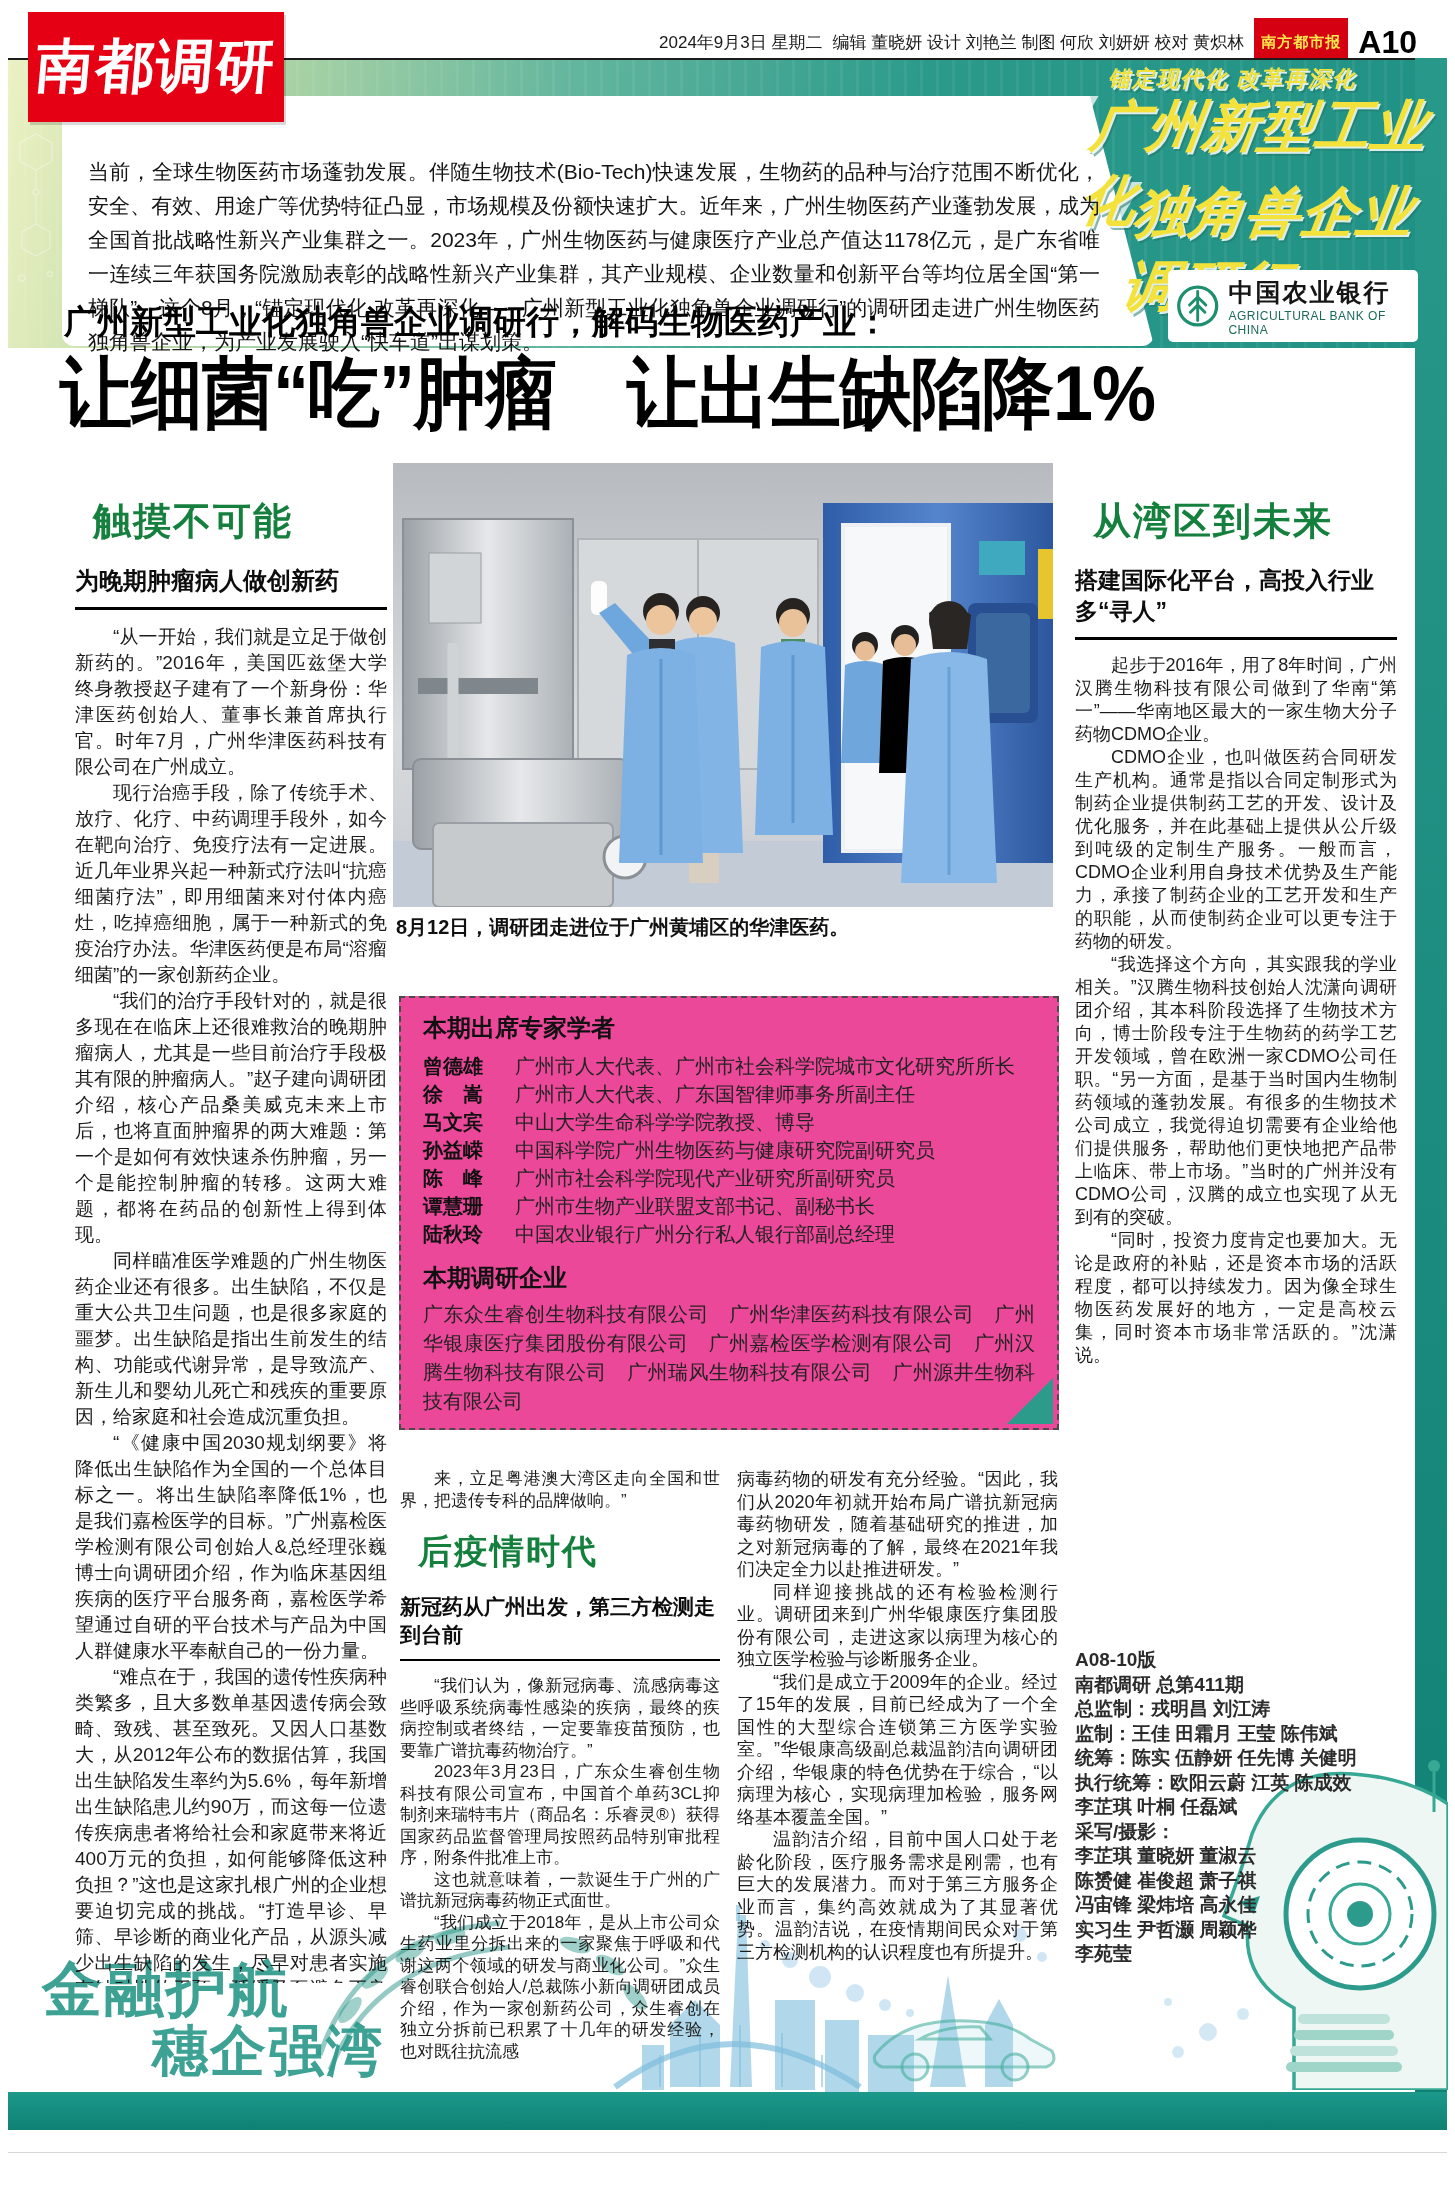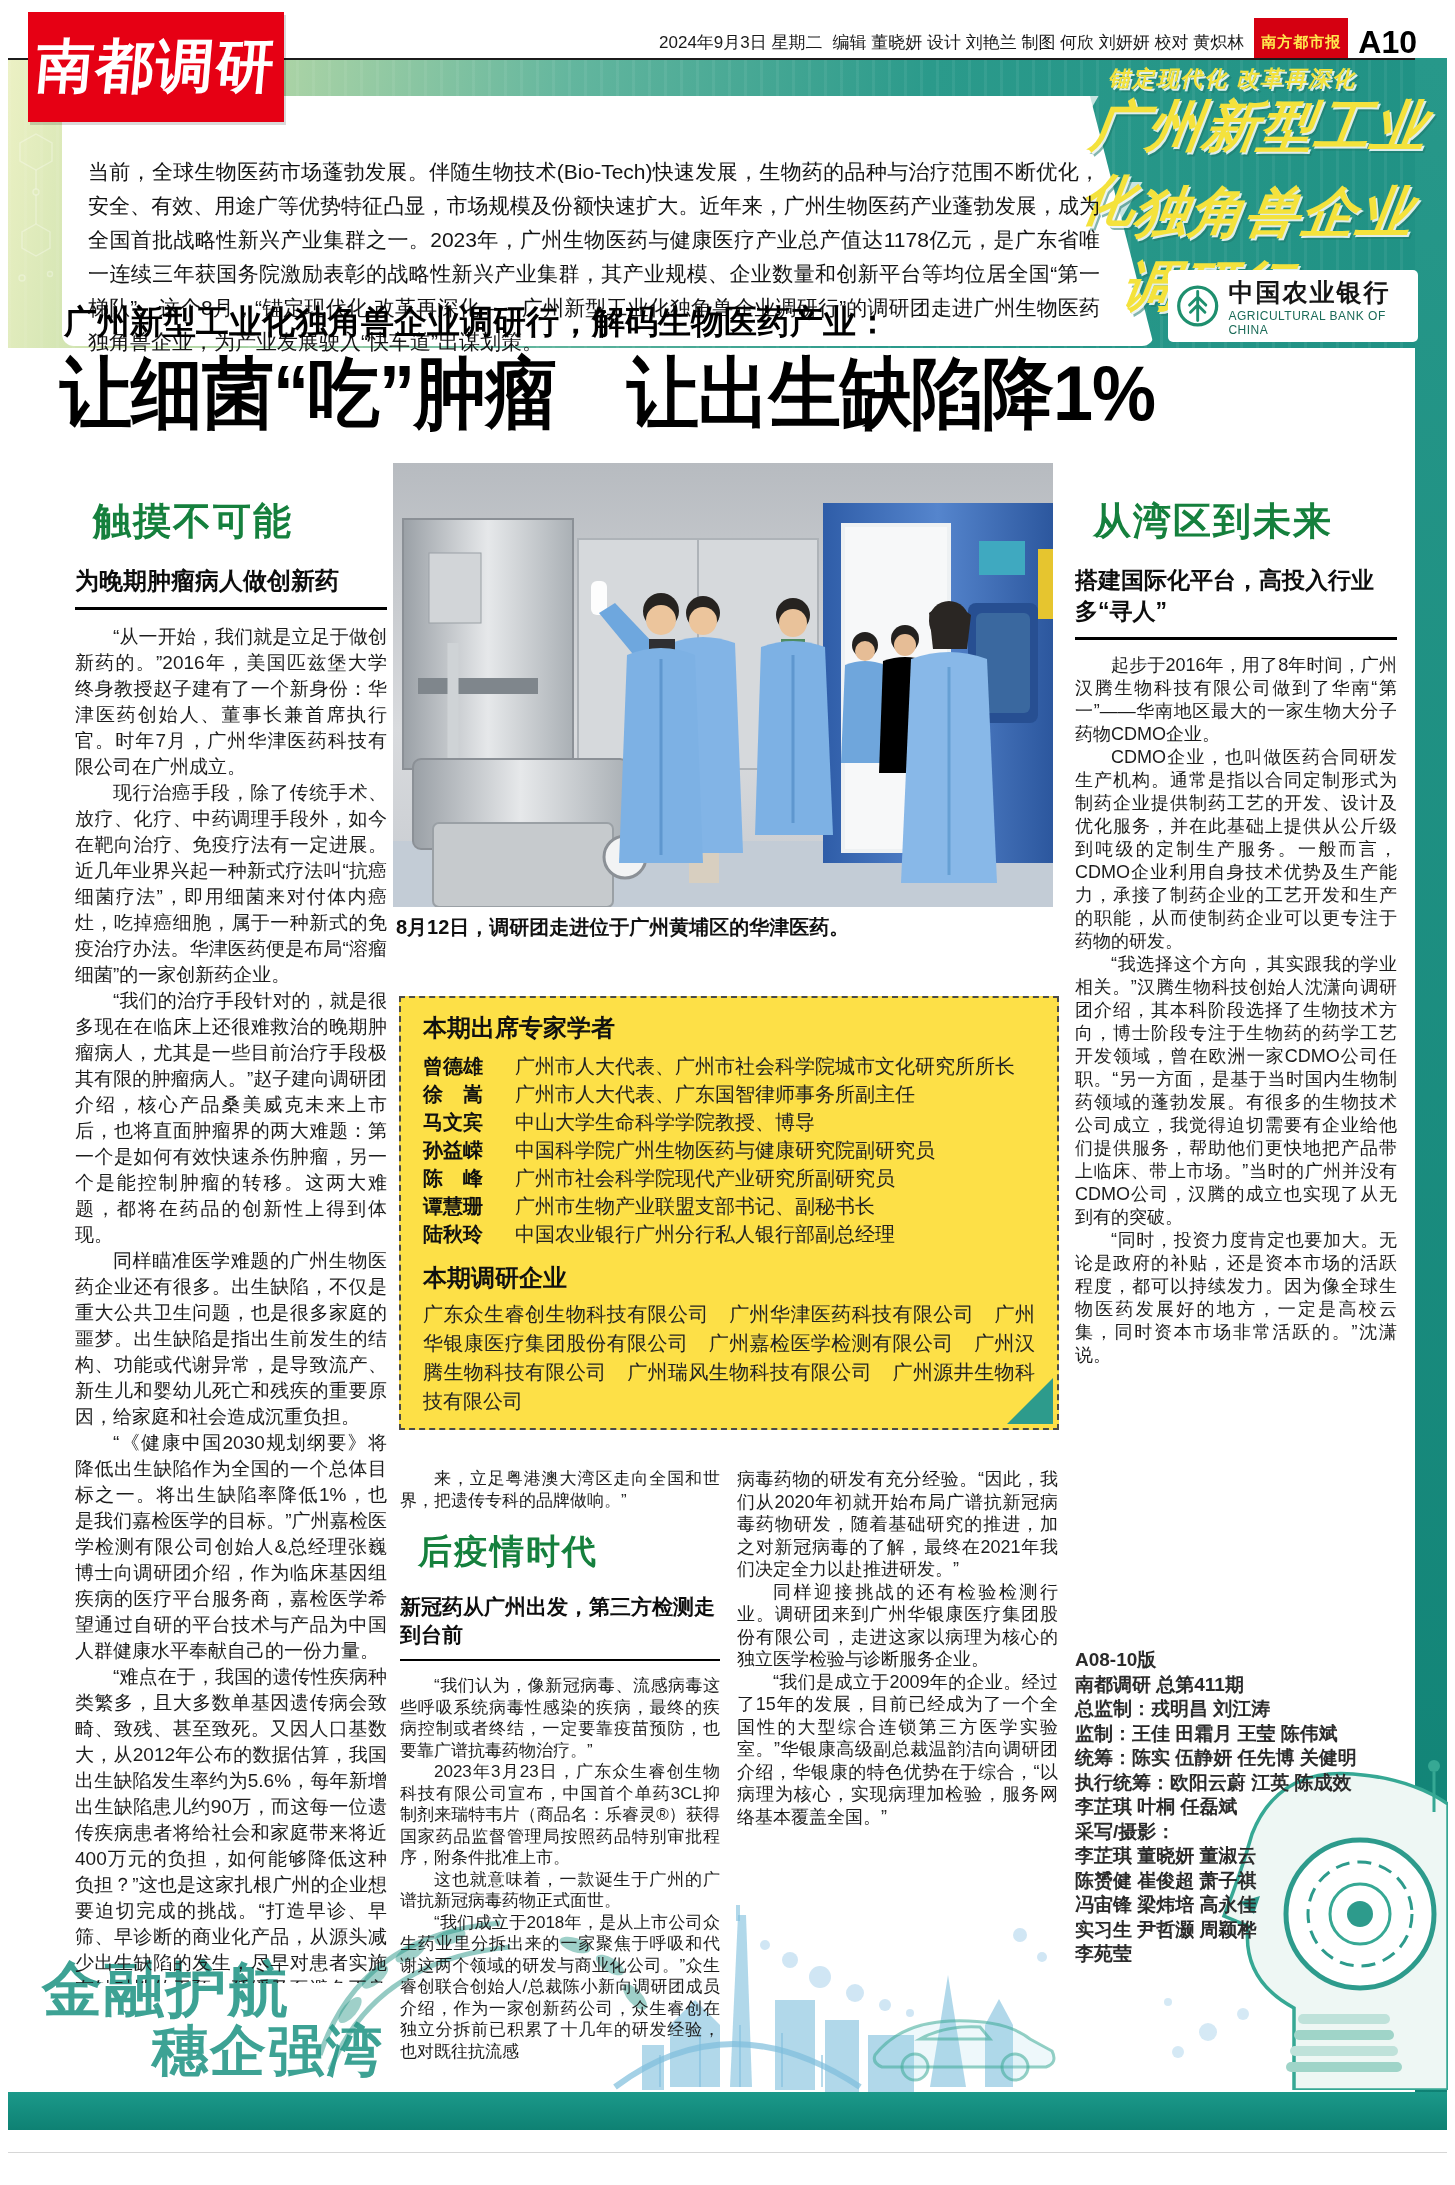--- a/index.html
+++ b/index.html
@@ -69,21 +69,21 @@
   #col4{left:1075px;top:478px;width:322px;height:1155px;}
   #col4 .sec-title{font-size:38px;}#col4 .sec-sub{font-size:23px;}
   #col4 .body p{font-size:18px;line-height:23px;}
 
   
   .photo{position:absolute;left:393px;top:463px;width:660px;height:444px;z-index:2;}
   .caption{position:absolute;left:396px;top:914px;width:660px;font-size:20px;font-weight:bold;color:#111;z-index:2;}
 
   
   .expert-box{position:absolute;left:399px;top:996px;width:660px;height:434px;box-sizing:border-box;
-        border:2px dashed #4a4a4a;background:#fde047;padding:14px 22px;z-index:2;}
+        border:2px dashed #4a4a4a;background:#ec4899;padding:14px 22px;z-index:2;}
   .expert-box h4{margin:0 0 8px 0;font-size:24px;font-weight:900;color:#101010;}
   .erow{display:flex;font-size:20px;line-height:28px;}
   .ename{width:92px;flex:none;font-weight:bold;color:#101010;}
   .erole{font-family:"Liberation Serif",serif;color:#222;}
   .companies-title{margin:14px 0 6px 0 !important;}
   .companies{font-family:"Liberation Serif",serif;font-size:20px;line-height:29px;color:#222;text-align:justify;}
   .box-corner{position:absolute;right:4px;bottom:4px;width:0;height:0;
         border-left:46px solid transparent;border-bottom:46px solid #2d9b8c;}
 
   
@@ -299,20 +299,21 @@
       <p>这也就意味着，一款诞生于广州的广谱抗新冠病毒药物正式面世。</p>
       <p>“我们成立于2018年，是从上市公司众生药业里分拆出来的一家聚焦于呼吸和代谢这两个领域的研发与商业化公司。”众生睿创联合创始人/总裁陈小新向调研团成员介绍，作为一家创新药公司，众生睿创在独立分拆前已积累了十几年的研发经验，也对既往抗流感</p>
     </div>
   </div>
 
   <div class="col" id="col3">
     <div class="body">
       <p class="cont">病毒药物的研发有充分经验。“因此，我们从2020年初就开始布局广谱抗新冠病毒药物研发，随着基础研究的推进，加之对新冠病毒的了解，最终在2021年我们决定全力以赴推进研发。”</p>
       <p>同样迎接挑战的还有检验检测行业。调研团来到广州华银康医疗集团股份有限公司，走进这家以病理为核心的独立医学检验与诊断服务企业。</p>
       <p>“我们是成立于2009年的企业。经过了15年的发展，目前已经成为了一个全国性的大型综合连锁第三方医学实验室。”华银康高级副总裁温韵洁向调研团介绍，华银康的特色优势在于综合，“以病理为核心，实现病理加检验，服务网络基本覆盖全国。”</p>
+      <p>温韵洁介绍，目前中国人口处于老龄化阶段，医疗服务需求是刚需，也有巨大的发展潜力。而对于第三方服务企业而言，集约高效就成为了其显著优势。温韵洁说，在疫情期间民众对于第三方检测机构的认识程度也有所提升。</p>
     </div>
   </div>
 
   <div class="col" id="col4">
     <h2 class="sec-title">从湾区到未来</h2>
     <h3 class="sec-sub">搭建国际化平台，高投入行业多“寻人”</h3>
     <hr class="sec-rule">
     <div class="body">
       <p>起步于2016年，用了8年时间，广州汉腾生物科技有限公司做到了华南“第一”——华南地区最大的一家生物大分子药物CDMO企业。</p>
       <p>CDMO企业，也叫做医药合同研发生产机构。通常是指以合同定制形式为制药企业提供制药工艺的开发、设计及优化服务，并在此基础上提供从公斤级到吨级的定制生产服务。一般而言，CDMO企业利用自身技术优势及生产能力，承接了制药企业的工艺开发和生产的职能，从而使制药企业可以更专注于药物的研发。</p>

